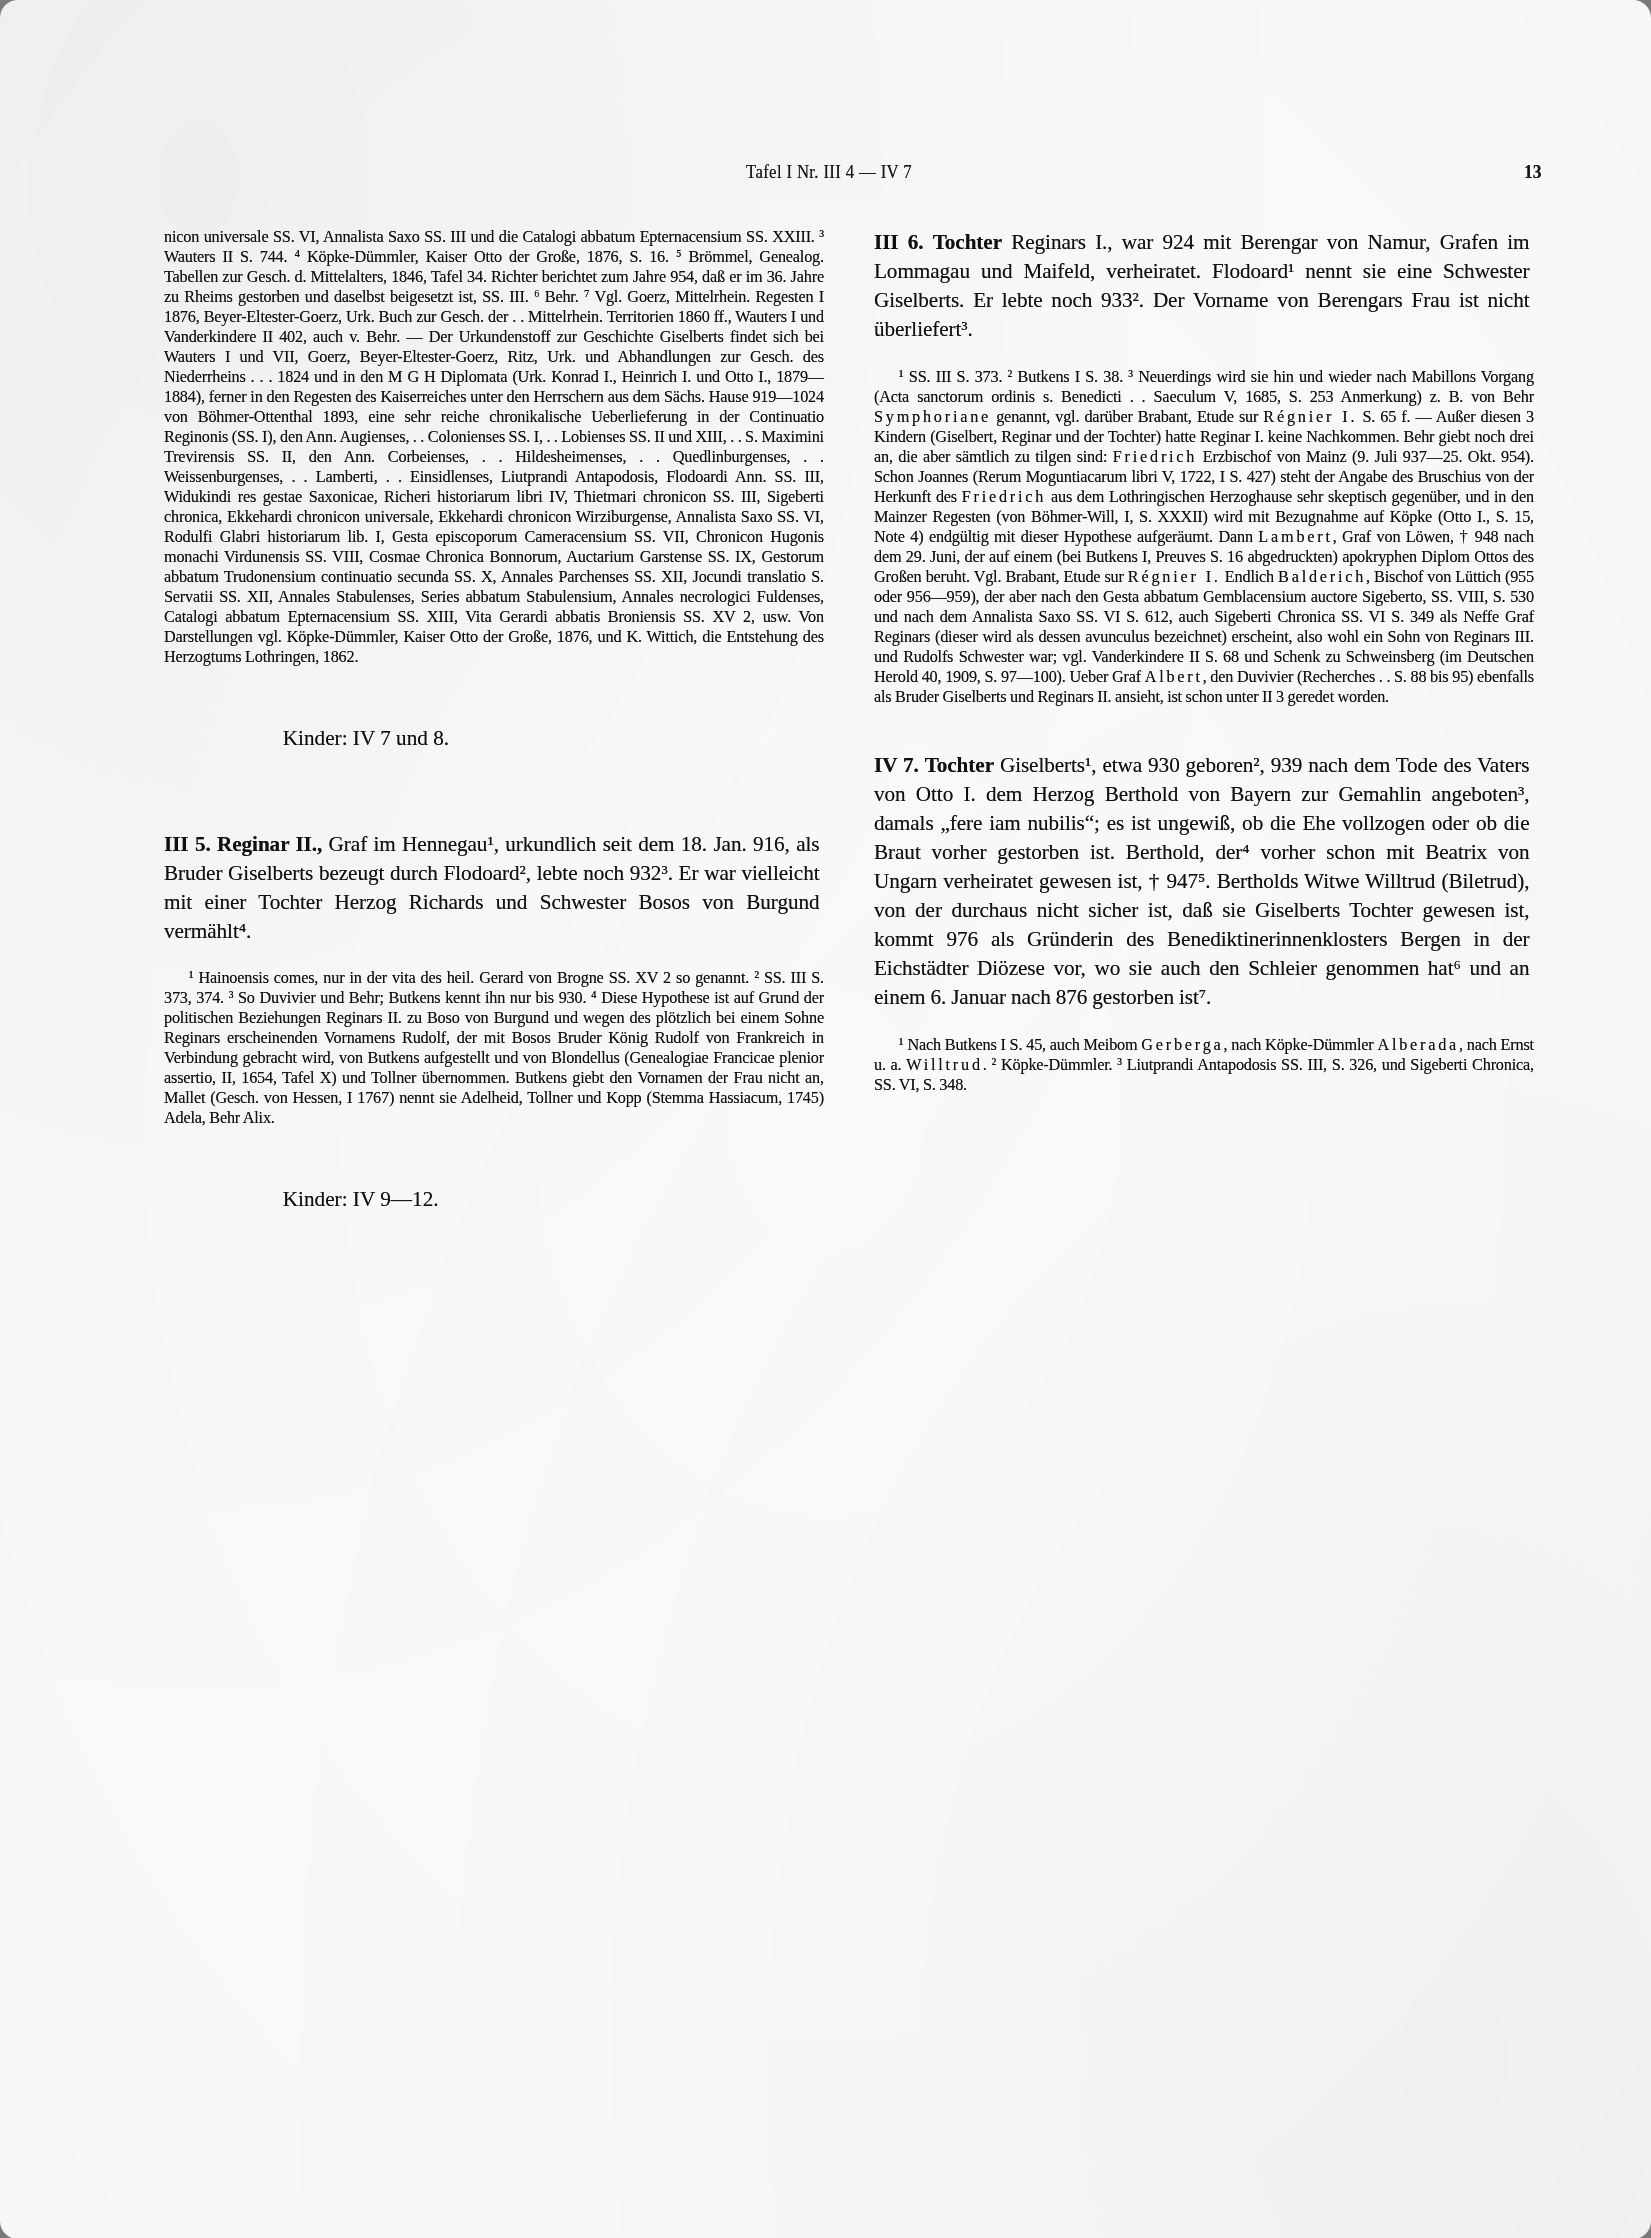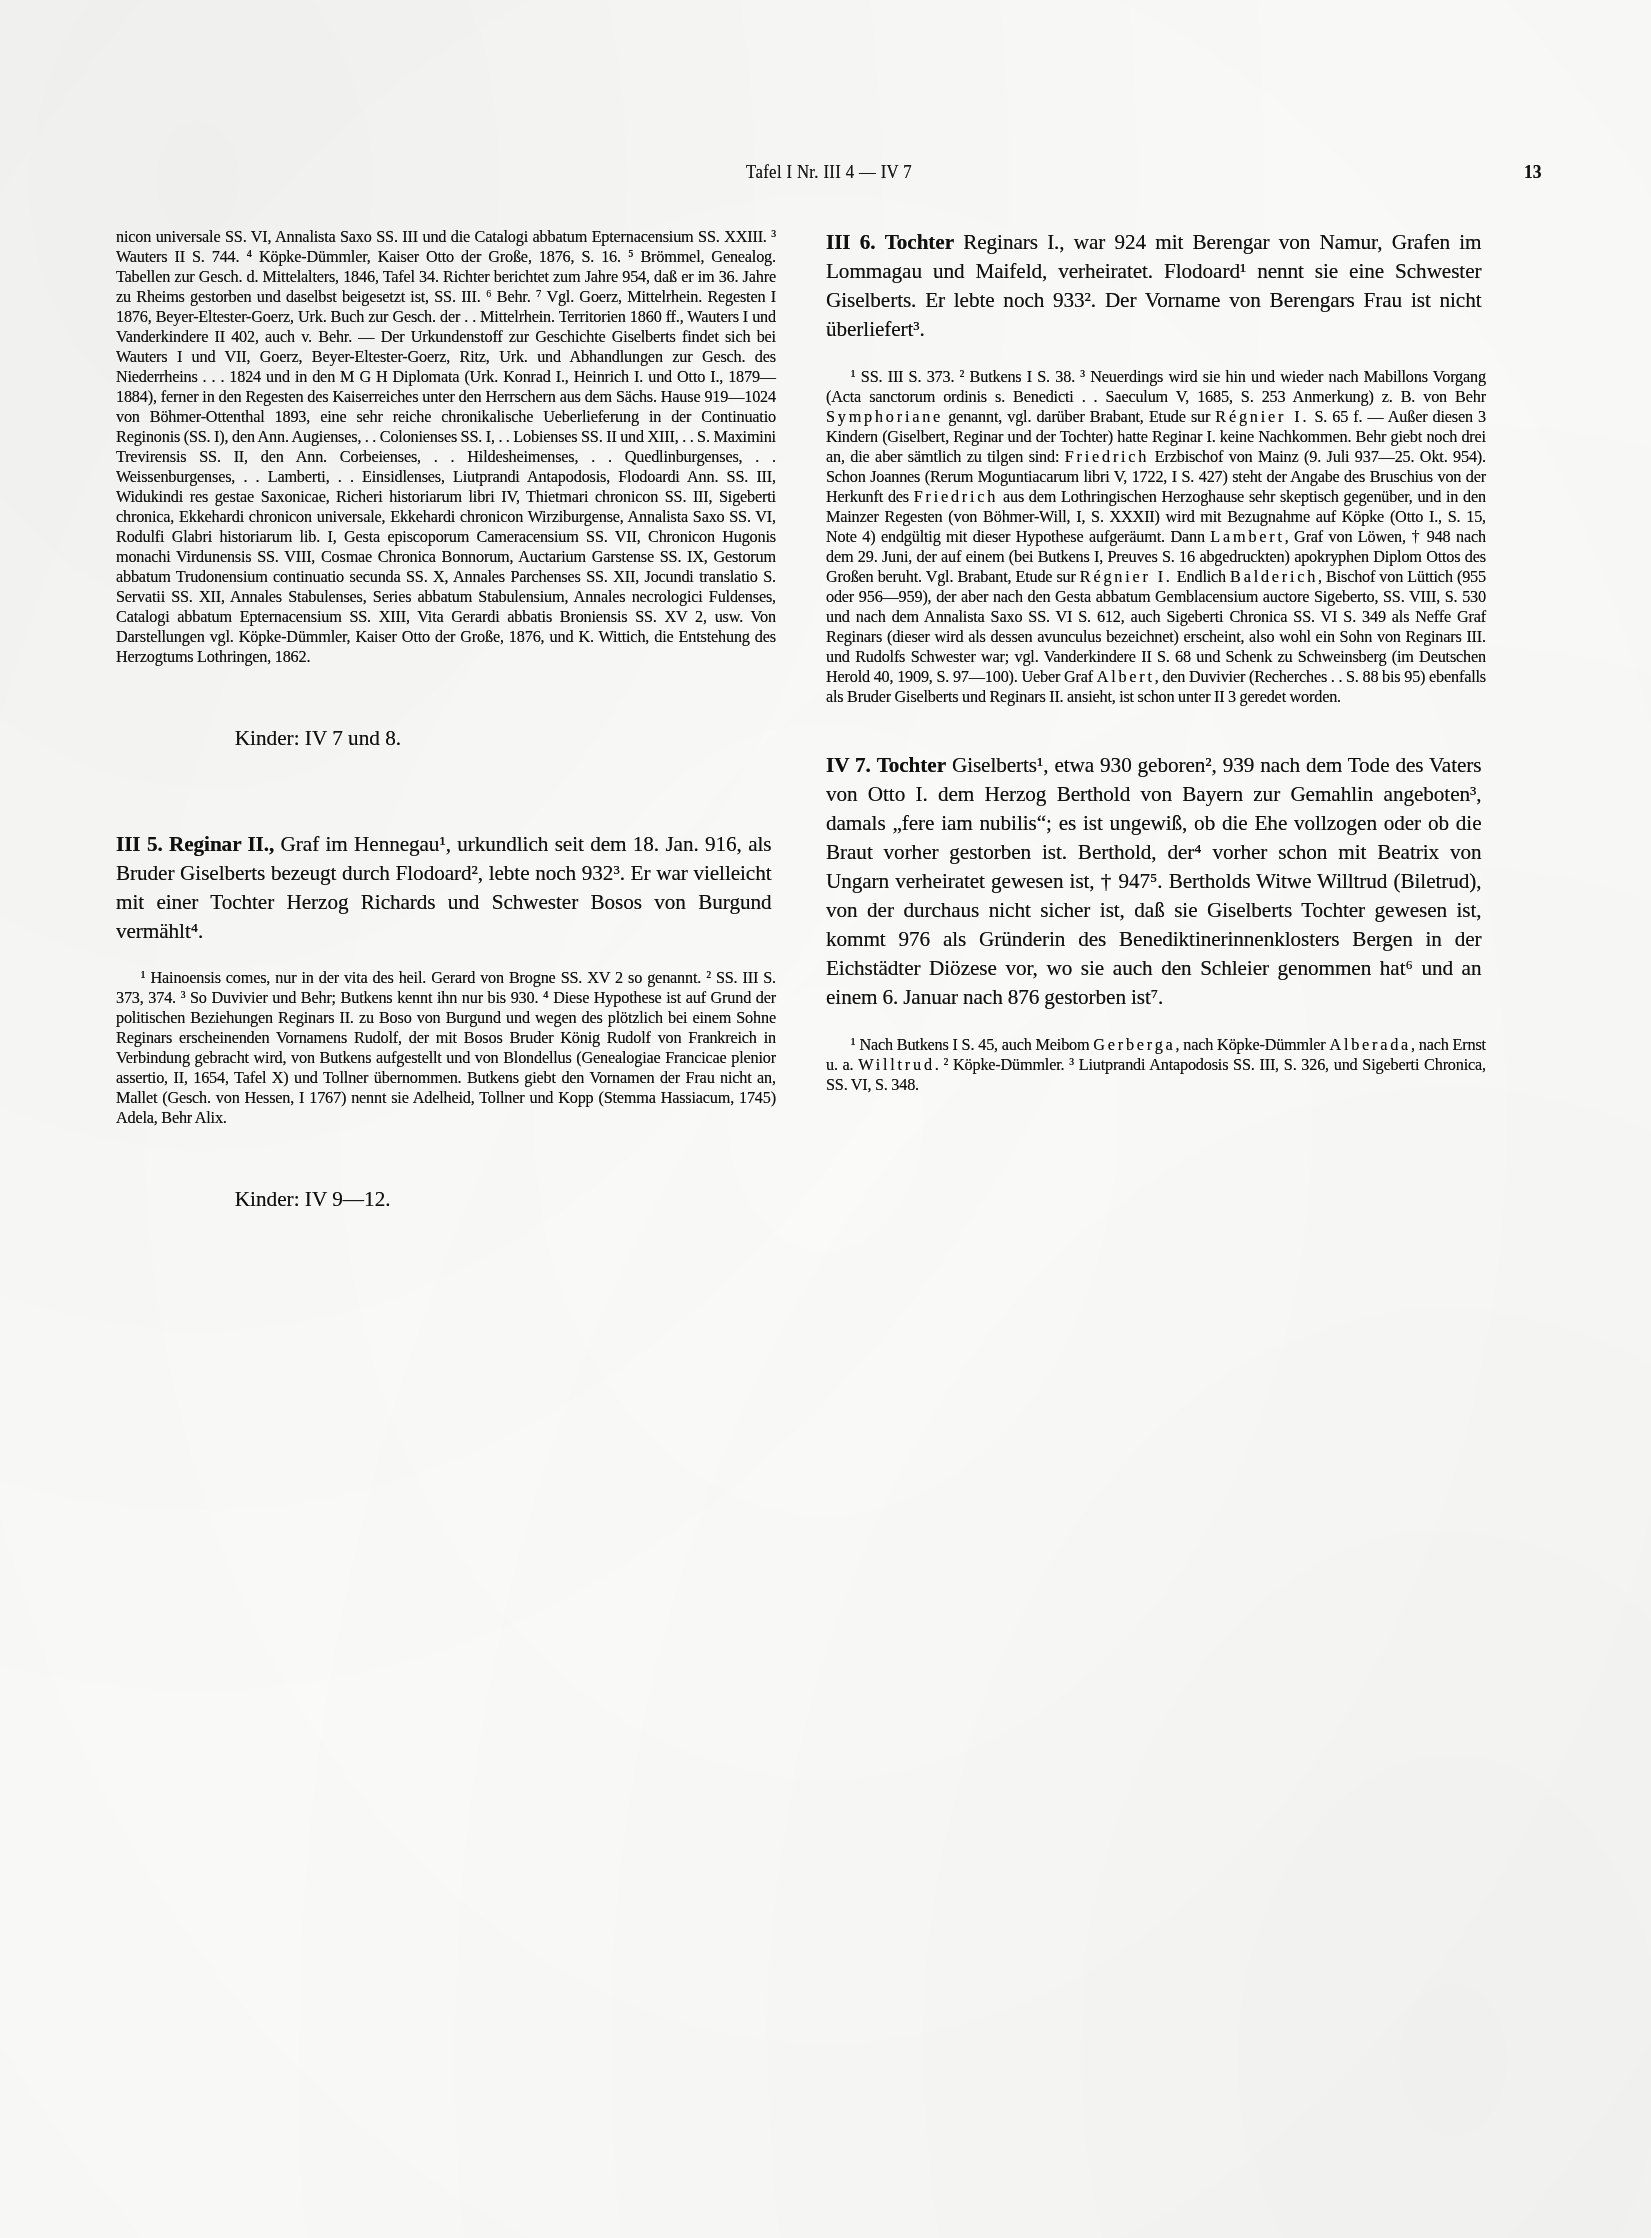--- a/index.html
+++ b/index.html
@@ -4,20 +4,21 @@
 <title>Scanned page</title>
 <style>
   html,body{margin:0;padding:0;background:#7a7a7a;}
   body{font-family:"Liberation Serif",serif;}
   .page{
     position:relative;
     width:1651px;height:2239px;
     background:#fdfdfb;
     box-sizing:border-box;
     overflow:hidden;
+    border-radius:18px;
   }
   
   .page::before{
     content:"";position:absolute;inset:0;pointer-events:none;
     background:
       radial-gradient(ellipse at 12% 8%, rgba(0,0,0,.035), rgba(0,0,0,0) 55%),
       radial-gradient(ellipse at 88% 92%, rgba(0,0,0,.03), rgba(0,0,0,0) 60%),
       radial-gradient(ellipse at 50% 50%, rgba(255,255,255,0), rgba(0,0,0,.022) 100%);
     mix-blend-mode:multiply;
   }
@@ -40,21 +41,21 @@
     white-space:nowrap;
     font-size:19.5px;letter-spacing:0.4px;color:#151515;
   }
   .runhead .rh-folio{
     position:absolute;right:0;top:0;
     font-weight:bold;font-size:19.5px;color:#121212;
     transform:scaleX(.9);transform-origin:right top;
   }
 
   
-  .cols{display:flex;gap:55px;align-items:flex-start;}
+  .cols{display:flex;gap:55px;align-items:flex-start;margin-left:48px;}
   .col{width:655px;flex:0 0 655px;}
 
   
   .note,.body,.kinder{
     color:#101010;
     text-align:justify;
     text-justify:inter-word;
     -webkit-hyphens:none;hyphens:none;
     transform-origin:left top;
   }

